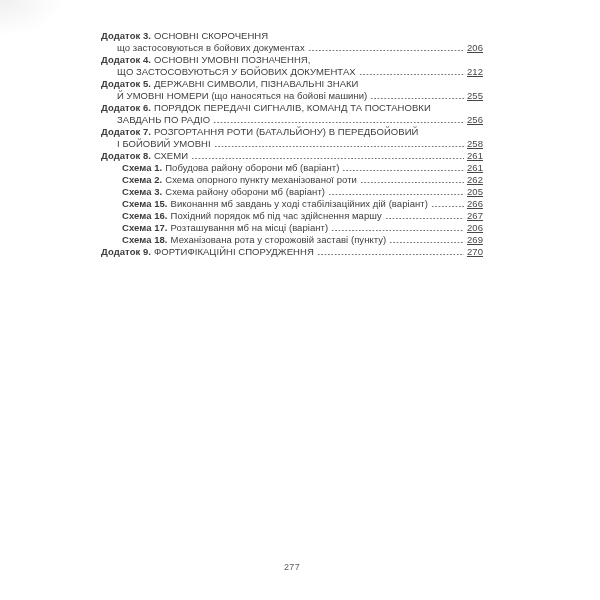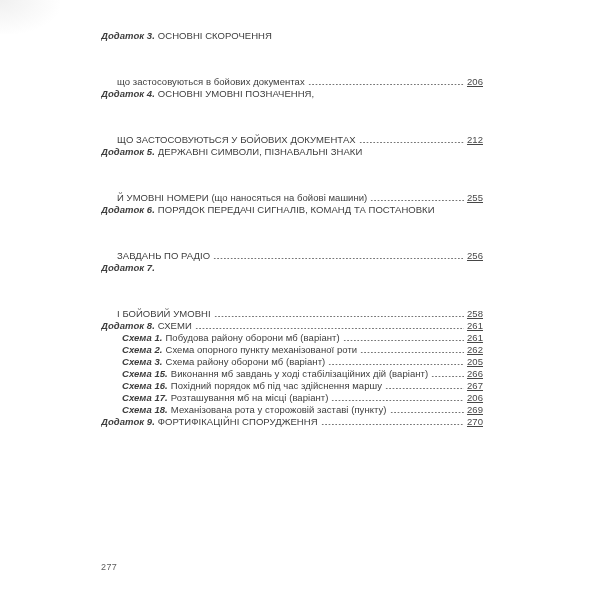--- a/index.html
+++ b/index.html
@@ -37,25 +37,24 @@
     letter-spacing: 0.05px;
   }
   .row {
     display: flex;
     align-items: baseline;
     height: 12px;
     line-height: 12px;
     white-space: nowrap;
     overflow: hidden;
   }
-  .row.ind1 { padding-left: 16px; margin-top: 34px; }
+  .row.ind1 { padding-left: 16px; }
   .row.ind2 { padding-left: 21px; }
   .label {
     font-weight: bold;
-    font-style: italic;
     margin-right: 3px;
     flex: 0 0 auto;
   }
   .label:empty { margin-right: 0; }
   .entry-text { flex: 0 1 auto; overflow: hidden; }
   .dots {
     flex: 1 1 6px;
     min-width: 6px;
     align-self: stretch;
     margin: 0 2px 0 3px;
@@ -69,21 +68,21 @@
     min-width: 17px;
     text-align: right;
     color: #464646;
     text-decoration: underline;
   }
   .footer-pagenum {
     position: absolute;
     left: 101px;
     top: 562px;
     width: 382px;
-    text-align: left;
+    text-align: center;
     font-size: 9px;
     letter-spacing: 0.4px;
     color: #5c5c5c;
   }
 </style>
 </head>
 <body>
 
 <div class="sheet">
   <div class="corner-shade"></div>
@@ -128,20 +127,21 @@
 
   </div>
       <div class="row ind1">
     <span class="label"></span>
     <span class="entry-text">ЗАВДАНЬ ПО РАДІО</span>
     <span class="dots"></span>
     <span class="pg">256</span>
   </div>
       <div class="row ind0 no-page">
     <span class="label">Додаток 7.</span>
+    <span class="entry-text">РОЗГОРТАННЯ РОТИ (БАТАЛЬЙОНУ) В ПЕРЕДБОЙОВИЙ</span>
 
   </div>
       <div class="row ind1">
     <span class="label"></span>
     <span class="entry-text">І БОЙОВИЙ УМОВНІ</span>
     <span class="dots"></span>
     <span class="pg">258</span>
   </div>
       <div class="row ind0">
     <span class="label">Додаток 8.</span>

